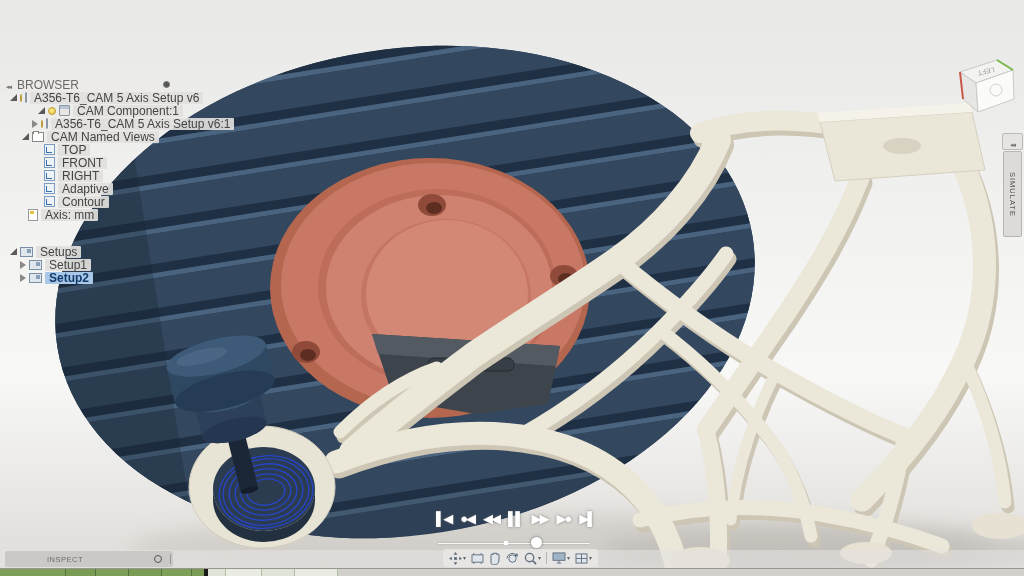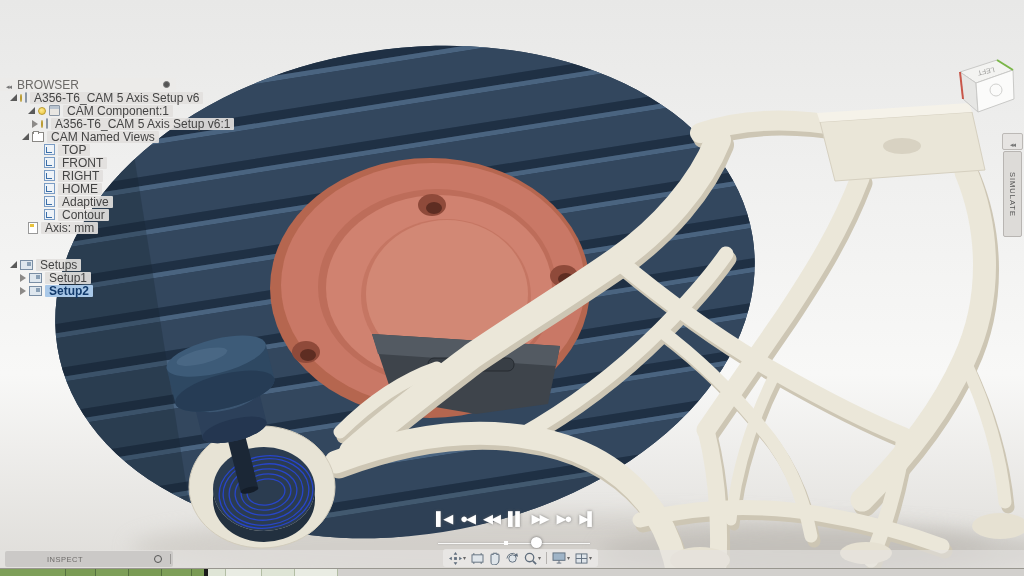--- a/index.html
+++ b/index.html
@@ -551,21 +551,21 @@
       <span class="collapse-arrows"></span>
       <span>BROWSER</span>
       <span class="hdr-dot"></span>
     </div>
     <div class="brow" style="padding-left:10px;">
       <span class="tri-open"></span>
       <span class="bulb"></span>
       <span class="compicon"></span>
       <span class="blabel">A356-T6_CAM 5 Axis Setup v6</span>
     </div>
-    <div class="brow" style="padding-left:28px;">
+    <div class="brow" style="padding-left:38px;">
       <span class="tri-open"></span>
       <span class="bulb"></span>
       <span class="compicon"></span>
       <span class="blabel">CAM Component:1</span>
     </div>
     <div class="brow" style="padding-left:32px;">
       <span class="tri-closed"></span>
       <span class="bulb"></span>
       <span class="compicon"></span>
       <span class="blabel">A356-T6_CAM 5 Axis Setup v6:1</span>
@@ -579,24 +579,20 @@
         <span class="viewicon"></span>
         <span class="blabel">TOP</span>
       </div>
     <div class="brow" style="padding-left:44px;">
         <span class="viewicon"></span>
         <span class="blabel">FRONT</span>
       </div>
     <div class="brow" style="padding-left:44px;">
         <span class="viewicon"></span>
         <span class="blabel">RIGHT</span>
-      </div>
-    <div class="brow" style="padding-left:44px;">
-        <span class="viewicon"></span>
-        <span class="blabel">HOME</span>
       </div>
     <div class="brow" style="padding-left:44px;">
         <span class="viewicon"></span>
         <span class="blabel">Adaptive</span>
       </div>
     <div class="brow" style="padding-left:44px;">
         <span class="viewicon"></span>
         <span class="blabel">Contour</span>
       </div>
     <div class="brow" style="padding-left:28px;">

